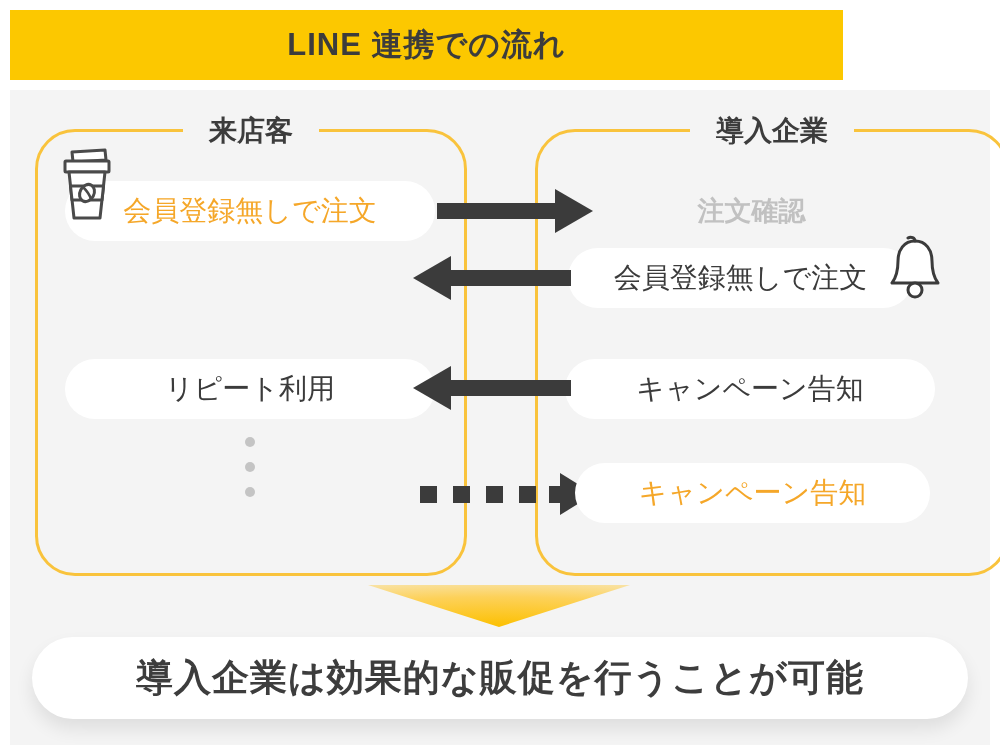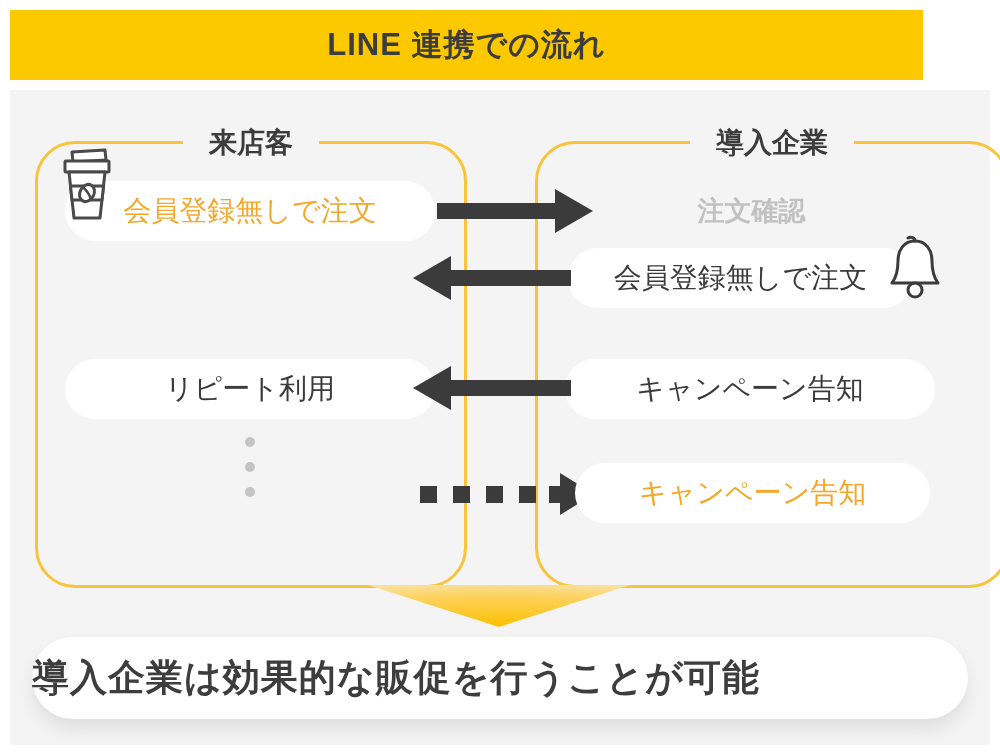--- a/index.html
+++ b/index.html
@@ -9,29 +9,29 @@
     --dark:#3B3B3B;
     --ghost:#C1C1C1;
     --panel-bg:#F4F4F4;
   }
   *{margin:0;padding:0;box-sizing:border-box;}
   html,body{background:#fff;}
   body{font-family:"Liberation Sans","DejaVu Sans",sans-serif;}
   .page{position:relative;width:1000px;height:755px;background:#fff;overflow:hidden;}
 
   
-  .title-bar{position:absolute;left:10px;top:10px;width:913px;height:70px;
+  .title-bar{position:absolute;left:10px;top:10px;width:833px;height:70px;
     background:var(--header-bg);display:flex;align-items:center;justify-content:center;}
   .title-bar h1{font-size:31px;font-weight:bold;color:#3C3C3C;letter-spacing:1px;}
 
   
   .panel{position:absolute;left:10px;top:90px;width:980px;height:655px;background:var(--panel-bg);}
 
   
-  .group-box{position:absolute;top:51px;height:447px;border:3px solid var(--box-border);border-radius:40px;}
+  .group-box{position:absolute;top:39px;height:447px;border:3px solid var(--box-border);border-radius:40px;}
   .group-box.left{left:25px;width:432px;}
   .group-box.right{left:525px;width:474px;}
   .legend{position:absolute;top:-22px;left:50%;transform:translateX(-50%);
     background:var(--panel-bg);padding:0 26px;font-size:28px;font-weight:bold;color:#3C3C3C;
     line-height:42px;white-space:nowrap;}
 
   
   .pill{position:absolute;height:60px;background:#fff;border-radius:30px;
     display:flex;align-items:center;justify-content:center;
     font-size:28px;font-weight:normal;color:var(--dark);white-space:nowrap;}
@@ -79,21 +79,21 @@
   .bell-icon{left:880px;top:145px;}
 
   
   .big-arrow{position:absolute;left:358px;top:495px;width:262px;height:42px;
     background:radial-gradient(ellipse 150% 130% at 50% 100%, #FCC000 0%, #FDD159 55%, #F6ECCF 100%);
     clip-path:polygon(0 0,100% 0,50% 100%);}
 
   
   .banner{position:absolute;left:22px;top:547px;width:936px;height:82px;background:#fff;
     border-radius:41px;box-shadow:0 10px 18px rgba(0,0,0,0.09);
-    display:flex;align-items:center;}
+    display:flex;align-items:center;justify-content:center;}
   .banner span{font-size:37px;font-weight:bold;color:#3D3D3D;letter-spacing:1px;white-space:nowrap;}
 </style>
 </head>
 <body>
 
 <div class="page">
 
   <header class="title-bar">
     <h1>LINE 連携での流れ</h1>
   </header>

